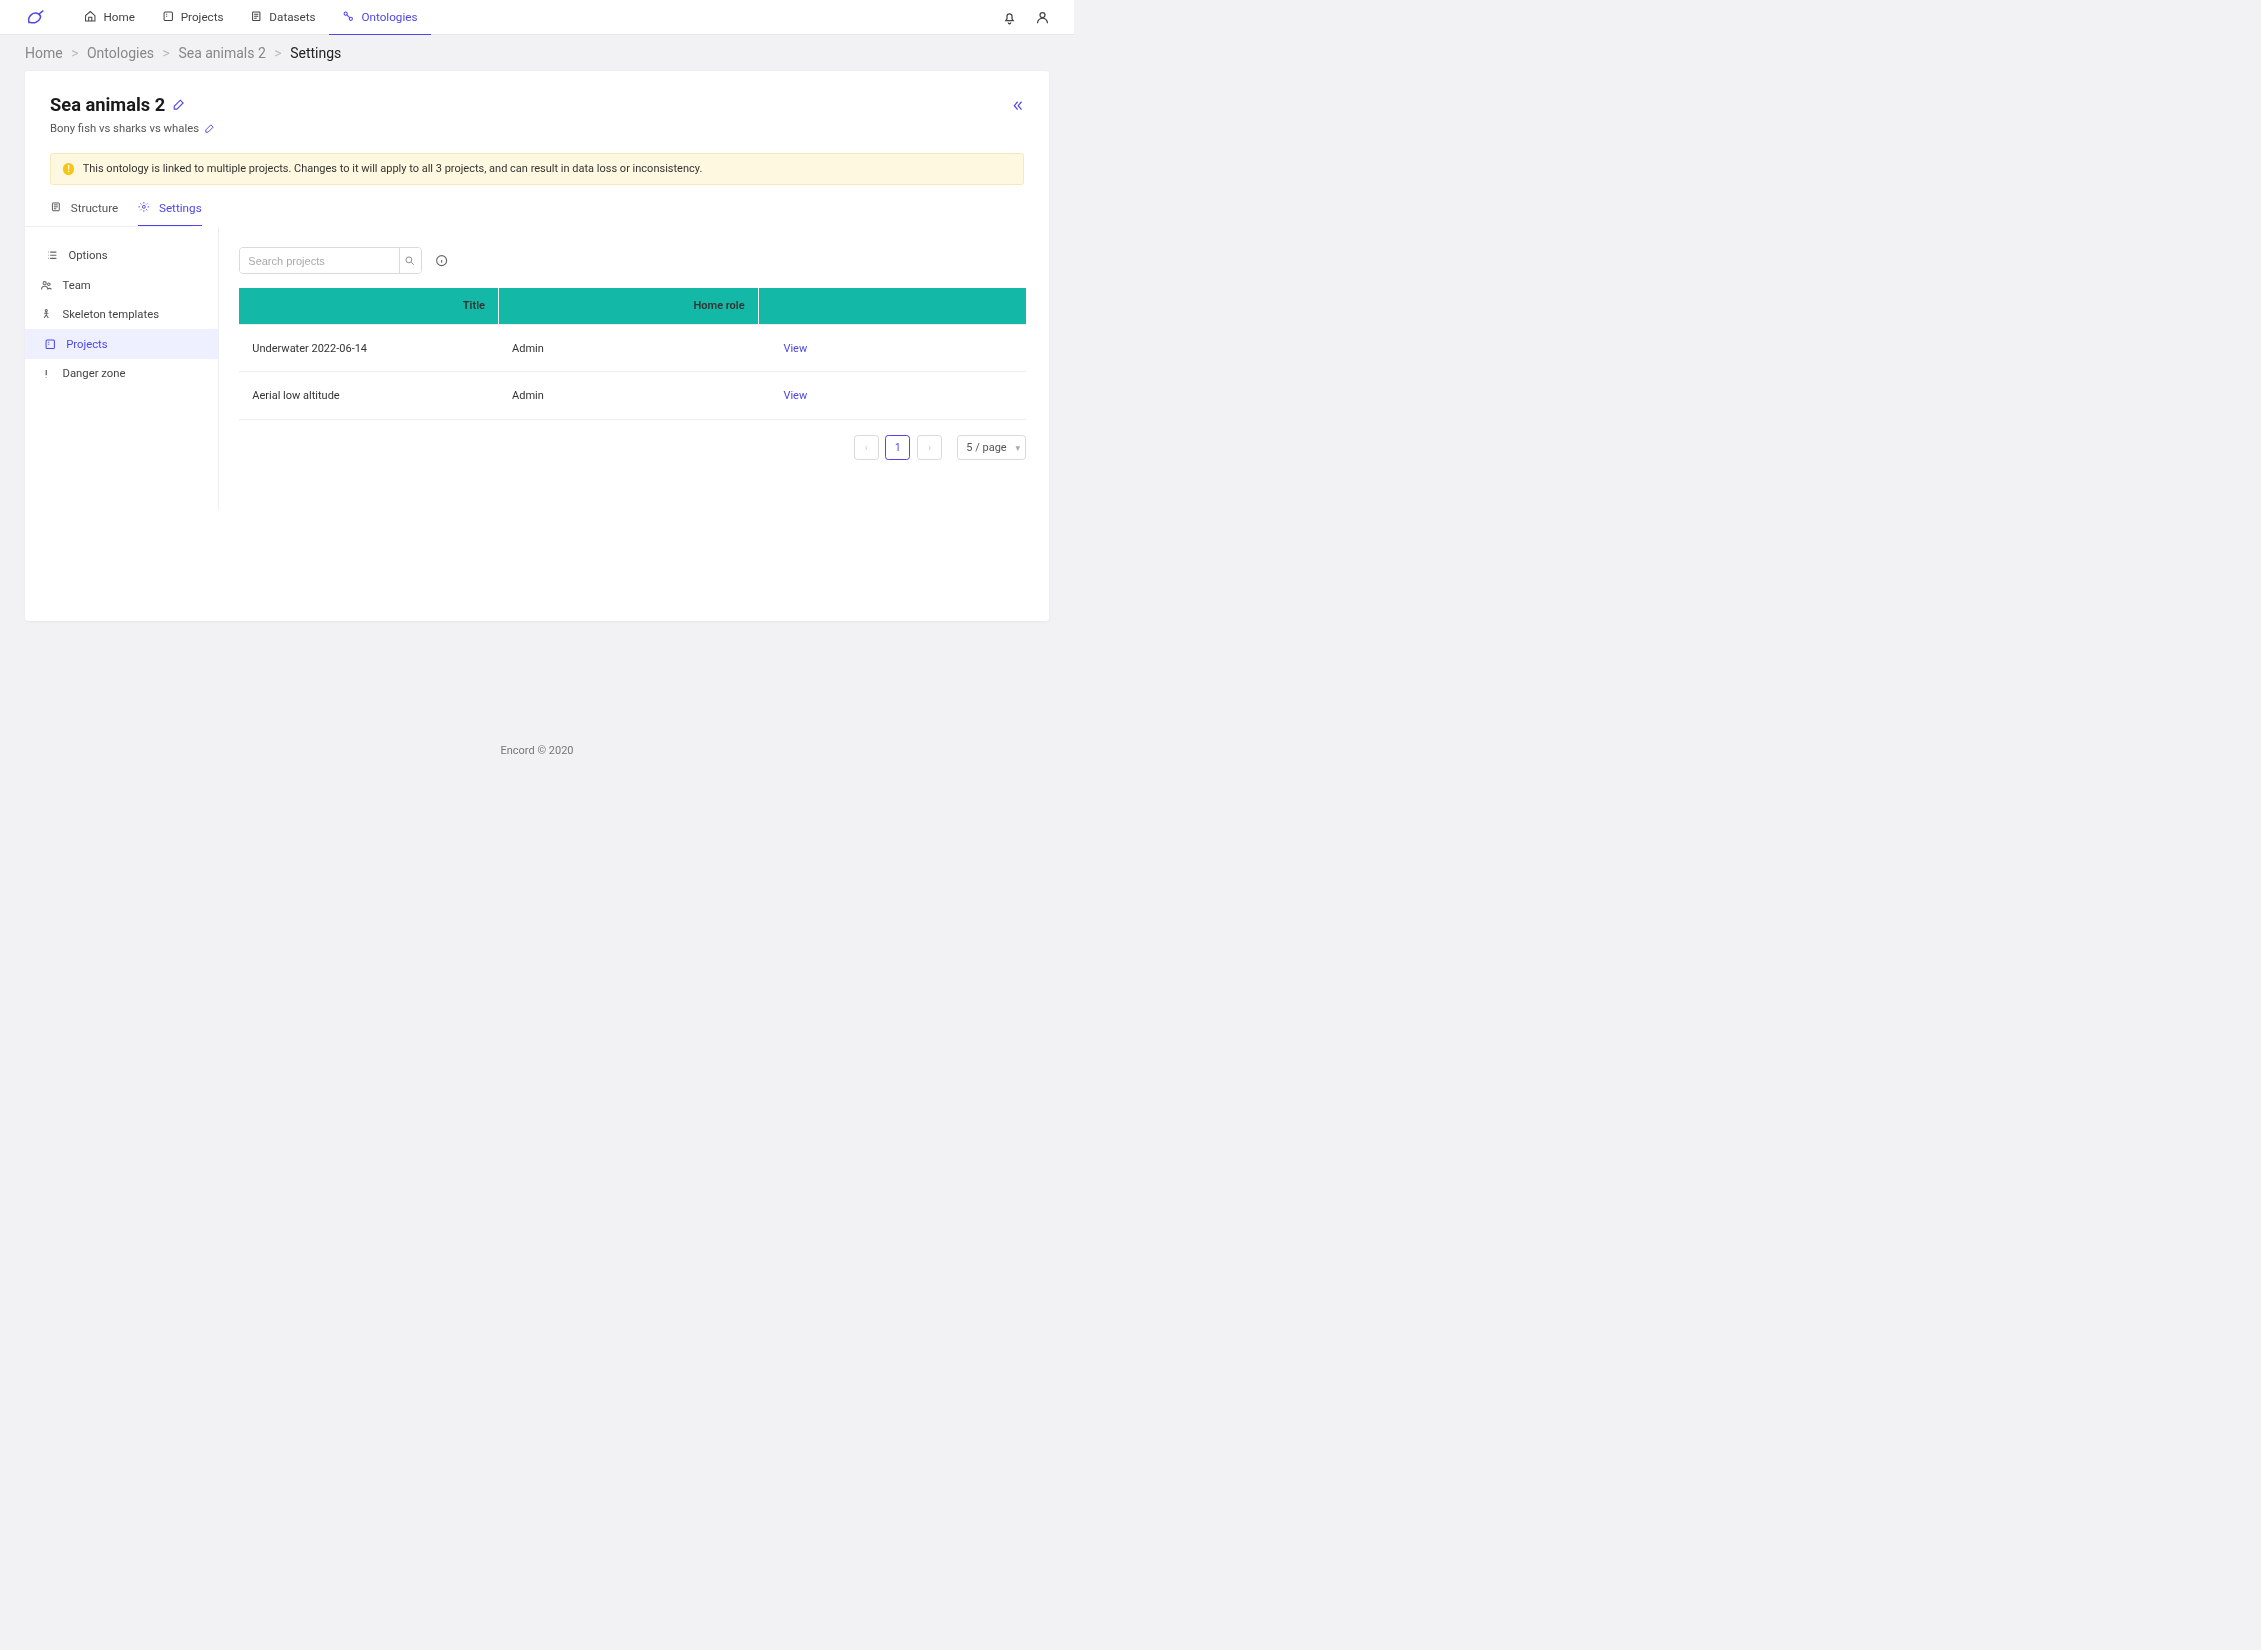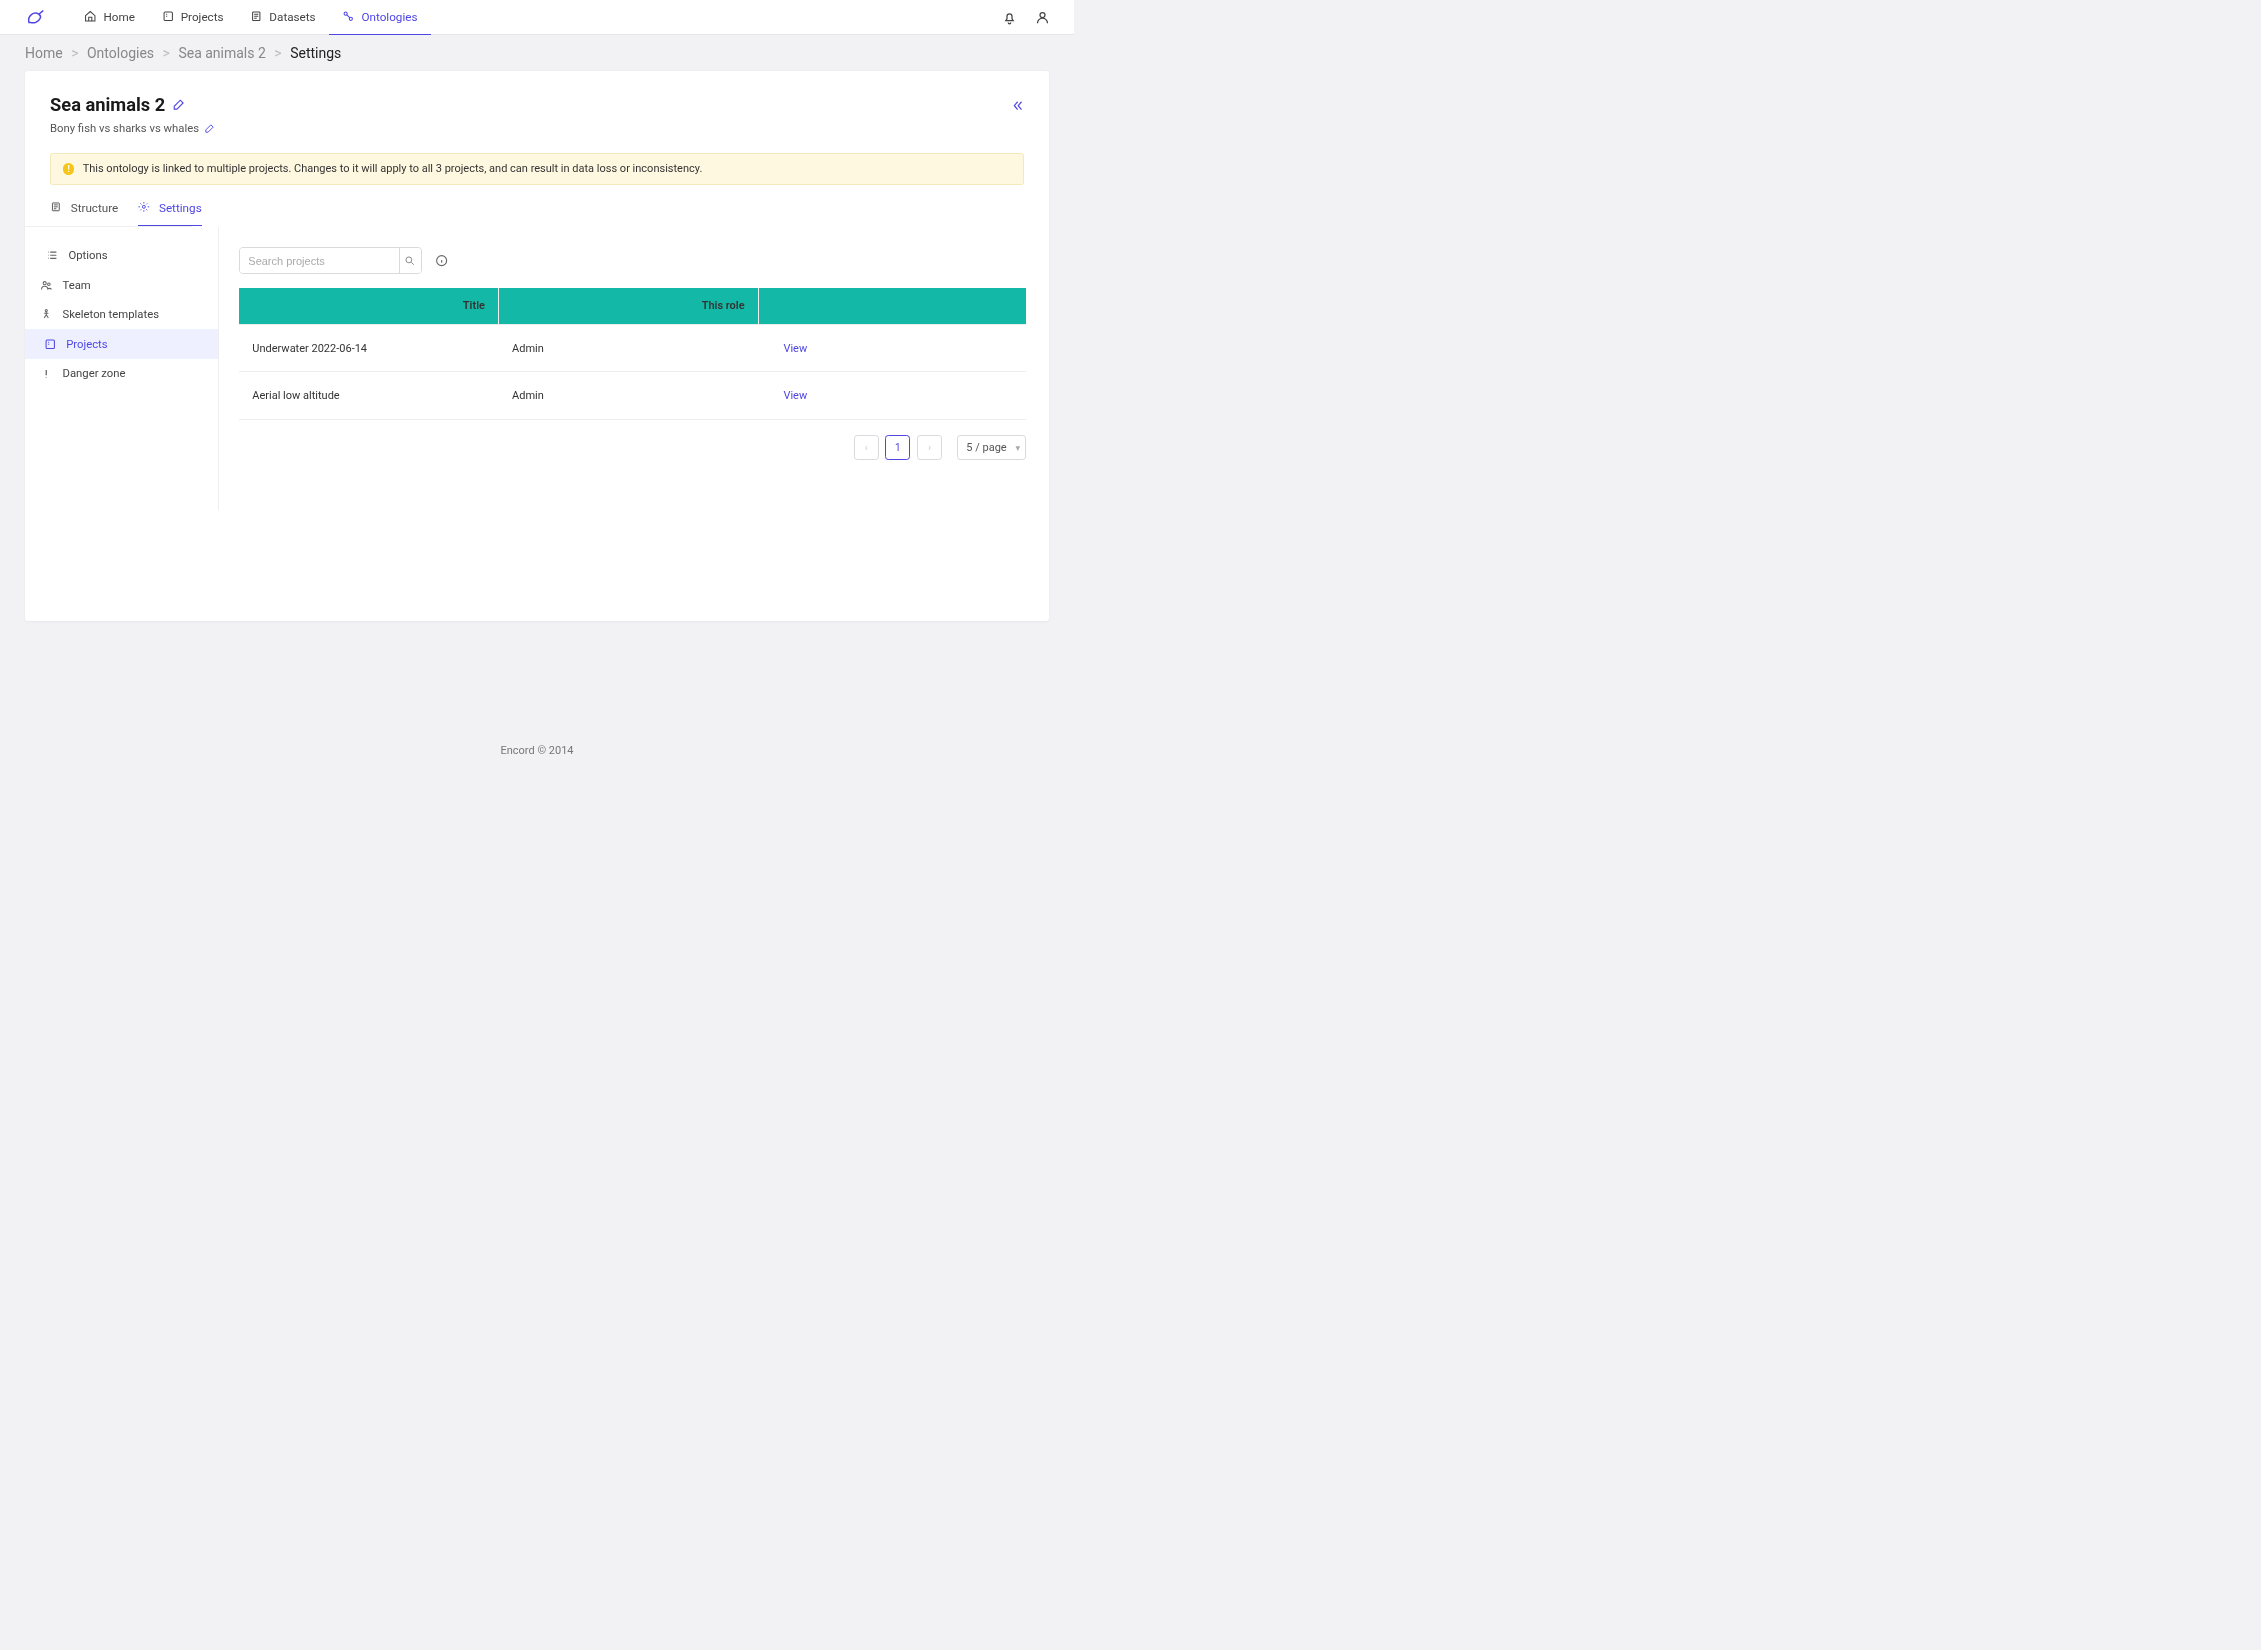--- a/index.html
+++ b/index.html
@@ -338,21 +338,21 @@
               <circle cx="12" cy="12" r="9"></circle>
               <path d="M12 8h0M12 11v5"></path>
             </svg>
         </span>
       </div>
 
       <table>
         <thead>
           <tr>
             <th>Title</th>
-            <th>This role</th>
+            <th>Home role</th>
             <th></th>
           </tr>
         </thead>
         <tbody>
           <tr>
             <td>Underwater 2022-06-14</td>
             <td>Admin</td>
             <td class="action-cell"><span class="view-link">View</span></td>
           </tr>
           <tr>
@@ -375,14 +375,14 @@
         </div>
         <div class="page-size">
           <span>5 / page</span>
           <span class="chev">▾</span>
         </div>
       </div>
     </div>
   </div>
 </div>
 
-<footer>Encord © 2014</footer>
+<footer>Encord © 2020</footer>
 
 
 </body></html>

